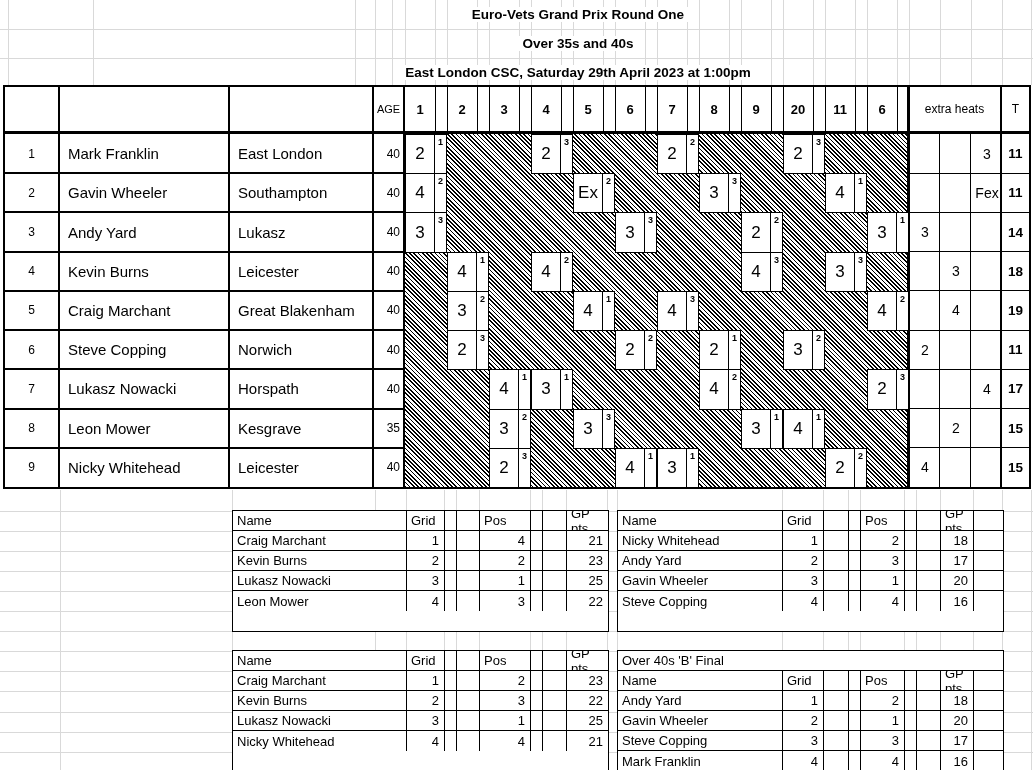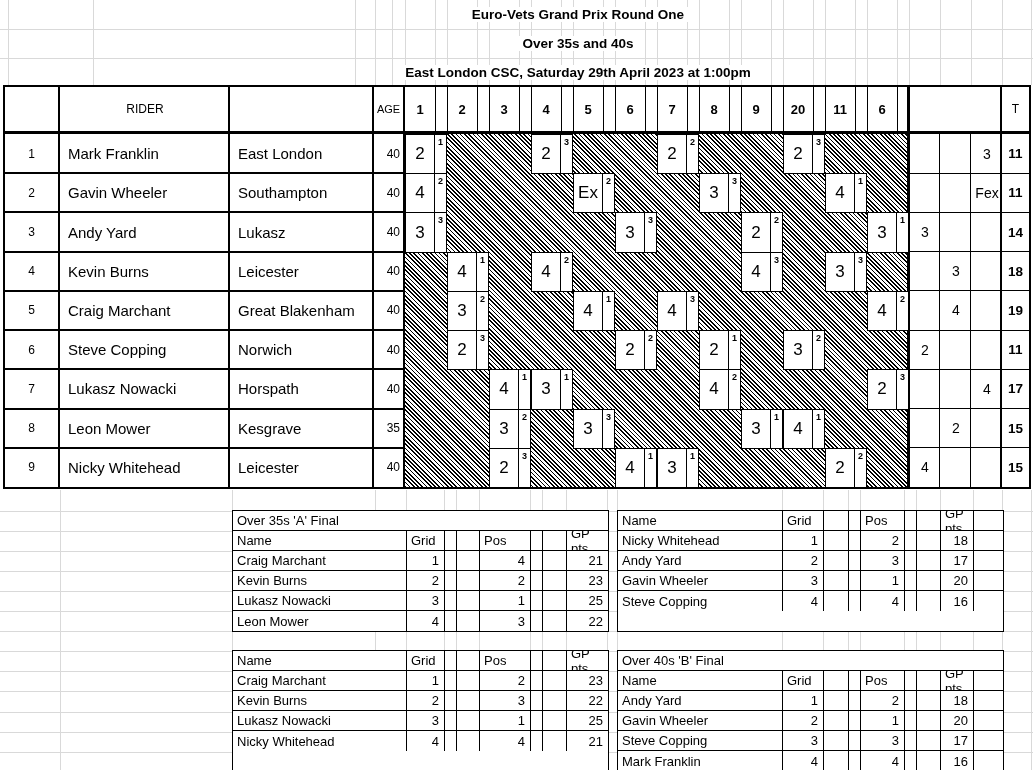--- a/index.html
+++ b/index.html
@@ -116,22 +116,22 @@
       <div class="gl" style="left: 0px; top: 731.6px; width: 1033px; height: 1px;"></div>
       <div class="gl" style="left: 0px; top: 751.7px; width: 1033px; height: 1px;"></div>
     </div>
 
   <div class="title" style="top:7px;"><span>Euro-Vets Grand Prix Round One</span></div>
   <div class="title" style="top:36px;"><span>Over 35s and 40s</span></div>
   <div class="title" style="top:65px;"><span>East London CSC, Saturday 29th April 2023 at 1:00pm</span></div>
 
   <div id="mt">
 
-    <div class="c hdr" style="left:55px;top:0;width:170px;height:44px;">RIDER</div>
     <div class="c hdr" style="left:368px;top:0;width:31px;height:44px;font-size:11px;">AGE</div>
+    <div class="c hdr" style="left:904px;top:0;width:91px;height:44px;">extra heats</div>
     <div class="c hdr" style="left:997px;top:0;width:27px;height:44px;">T</div>
 
     <div class="hatch"></div>
 
     <div class="vl" style="left:53px;top:0;width:2px;height:400px;"></div>
     <div class="vl" style="left:223px;top:0;width:2px;height:400px;"></div>
     <div class="vl" style="left:367px;top:0;width:2px;height:400px;"></div>
     <div class="vl" style="left:398px;top:0;width:2px;height:400px;"></div>
     <div class="vl" style="left:902px;top:0;width:3px;height:400px;"></div>
     <div class="vl" style="left:995px;top:0;width:2px;height:400px;"></div>
@@ -401,23 +401,20 @@
         <div class="score" style="left: 820px; top: 360.778px; width: 42px; height: 40.2222px;">
           <div class="s-main" style="">2</div>
           <div class="s-sup" style="">2</div>
         </div>
         <div class="c extraval" style="left: 905px; top: 360.778px; width: 30px; height: 39.2222px;">4</div>
         <div class="c totval" style="left: 997px; top: 360.778px; width: 27px; height: 39.2222px;">15</div>
       </div>
     </div>
 <div class="ftable" style="left: 232px; top: 510px; width: 377px; height: 122px;">
       <div class="frow" style="">
-        <div class="ftitle" style="">Over 35s 'A' Final</div>
-      </div>
-      <div class="frow" style="">
         <div class="fcell" style="width: 174px; padding-left: 4px;">Name</div>
         <div class="fcell" style="width: 38px; padding-left: 4px;">Grid</div>
         <div class="fcell" style="width: 12px;"></div>
         <div class="fcell" style="width: 23px;"></div>
         <div class="fcell" style="width: 51px; padding-left: 4px;">Pos</div>
         <div class="fcell" style="width: 12px;"></div>
         <div class="fcell" style="width: 24px;"></div>
         <div class="fcell" style="width: 41px; padding-left: 4px;">GP pts</div>
       </div>
       <div class="frow" style="">

